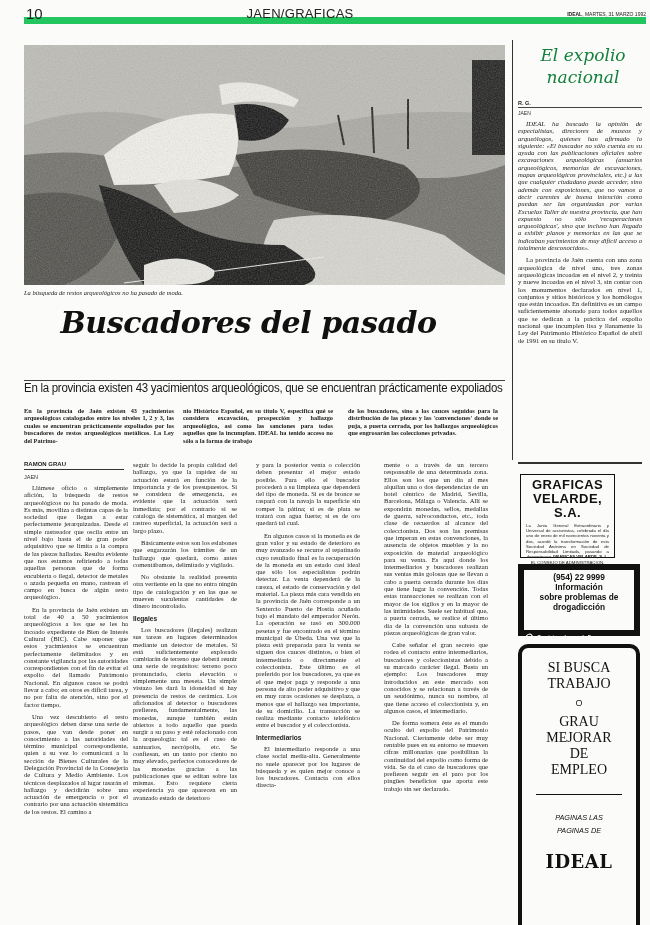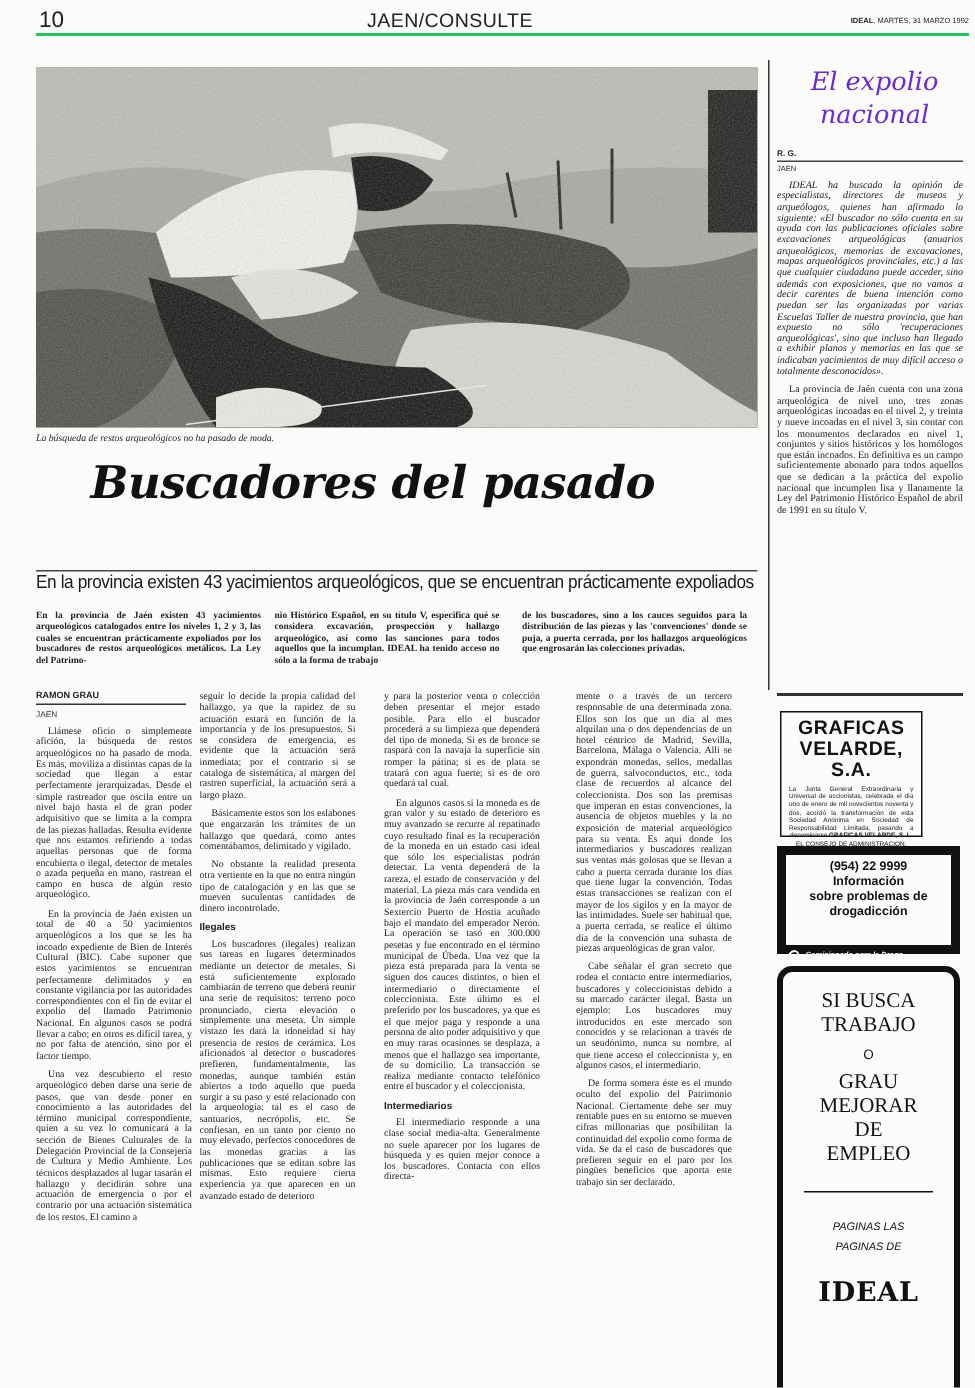--- a/index.html
+++ b/index.html
@@ -1,19 +1,19 @@
 <!DOCTYPE html>
 <html><head>
 <meta charset="utf-8">
 <style>
   * { box-sizing: border-box; margin: 0; padding: 0; }
   html, body { width: 650px; height: 925px; background: #fbfbf9; overflow: hidden; }
   body { position: relative; font-family: "Liberation Serif", serif; color: #1a1a1a; }
 
-  .header { position: absolute; left: 24px; top: 4px; width: 622px; height: 20px; border-bottom: 2px solid #22c55e; }
+  .header { position: absolute; left: 24px; top: 4px; width: 622px; height: 20px; border-bottom: 7px solid #22c55e; }
   .page-num { position: absolute; left: 2px; top: 1px; font-family: "Liberation Sans", sans-serif; font-size: 15px; color: #222; }
   .section { position: absolute; left: 0; width: 100%; top: 2px; text-align: center; font-family: "Liberation Sans", sans-serif; font-size: 13px; letter-spacing: 0.3px; color: #222; padding-right: 70px; }
   .dateline { position: absolute; right: 0; top: 7px; font-family: "Liberation Sans", sans-serif; font-size: 5px; color: #222; }
   .dateline b { font-weight: bold; }
 
   .photo { position: absolute; left: 24px; top: 45px; width: 481px; height: 240px; overflow: hidden; background: #7b7b75; }
   .photo svg { display: block; }
   .caption { position: absolute; left: 24px; top: 289px; font-size: 6.5px; font-style: italic; color: #222; }
 
   .headline { position: absolute; left: 8px; top: 305px; width: 481px; text-align: center; font-family: "DejaVu Serif", serif; font-weight: bold; font-style: italic; font-size: 30px; letter-spacing: -0.4px; color: #111; }
@@ -30,21 +30,21 @@
 
   .col { position: absolute; width: 104px; font-size: 6.6px; line-height: 7.3px; text-align: justify; color: #222; hyphens: auto; }
   .col p { text-indent: 8px; margin-bottom: 5px; }
   .col .sub { font-weight: bold; font-size: 6.6px; margin: 4px 0 4px; text-indent: 0; font-family: "Liberation Sans", sans-serif; }
   .c1 { left: 24px; top: 484px; }
   .c2 { left: 133px; top: 461px; }
   .c3 { left: 256px; top: 461px; }
   .c4 { left: 384px; top: 461px; }
 
   .side-rule { position: absolute; left: 512px; top: 40px; height: 420px; border-left: 1px solid #333; }
-  .side-title { position: absolute; left: 518px; top: 44px; width: 130px; text-align: center; font-family: "DejaVu Serif", serif; font-style: italic; font-size: 17px; line-height: 22px; color: #6d28d9; }
+  .side-title { position: absolute; left: 518px; top: 44px; width: 130px; text-align: center; font-family: "DejaVu Serif", serif; font-style: italic; font-size: 17px; line-height: 22px; color: #15803d; }
   .side-byline { position: absolute; left: 518px; top: 100px; width: 124px; border-bottom: 1px solid #444; font-family: "Liberation Sans", sans-serif; font-size: 5.5px; font-weight: bold; padding-bottom: 1px; }
   .side-place { position: absolute; left: 518px; top: 110px; font-family: "Liberation Sans", sans-serif; font-size: 5px; color: #333; }
   .side-body { position: absolute; left: 518px; top: 120px; width: 124px; font-size: 6.7px; line-height: 7.3px; text-align: justify; color: #222; }
   .side-body p { text-indent: 8px; margin-bottom: 5px; }
   .side-bottom-rule { position: absolute; left: 518px; top: 462px; width: 124px; border-top: 2px solid #333; }
 
   .ad-velarde { position: absolute; left: 520px; top: 474px; width: 95px; height: 84px; border: 1.5px solid #111; padding: 3px 5px; text-align: center; }
   .ad-velarde .t1, .ad-velarde .t2 { font-family: "Liberation Sans", sans-serif; font-weight: bold; font-size: 13px; line-height: 14px; letter-spacing: 0.4px; color: #111; }
   .ad-velarde .body { margin-top: 3px; font-family: "Liberation Sans", sans-serif; font-size: 4.3px; line-height: 5.2px; text-align: justify; text-align-last: center; color: #222; }
   .ad-velarde .body b { font-weight: bold; }
@@ -62,21 +62,21 @@
   .ad-empleo .o { font-family: "Liberation Sans", sans-serif; font-size: 9px; margin: 6px 0; }
   .ad-empleo .divider { width: 86px; margin: 16px auto 16px; border-top: 1px solid #111; }
   .ad-empleo .small { font-family: "Liberation Sans", sans-serif; font-style: italic; font-size: 7.3px; line-height: 13px; color: #111; }
   .ad-empleo .brand { margin-top: 14px; font-family: "DejaVu Serif", serif; font-weight: bold; font-size: 18px; letter-spacing: 0.5px; color: #111; }
 </style>
 </head>
 <body>
 
 <div class="header">
   <span class="page-num">10</span>
-  <span class="section">JAEN/CONSULTE</span>
+  <span class="section">JAEN/GRAFICAS</span>
   <span class="dateline"><b>IDEAL</b><span>, MARTES, 31 MARZO 1992</span></span>
 </div>
 
 <div class="photo">
   <svg width="481" height="240" viewBox="0 0 481 240">
     <defs>
       <filter id="grain">
           <feTurbulence type="fractalNoise" baseFrequency="0.9" numOctaves="2" seed="4"></feTurbulence>
           <feColorMatrix type="saturate" values="0"></feColorMatrix>
           <feComponentTransfer>

